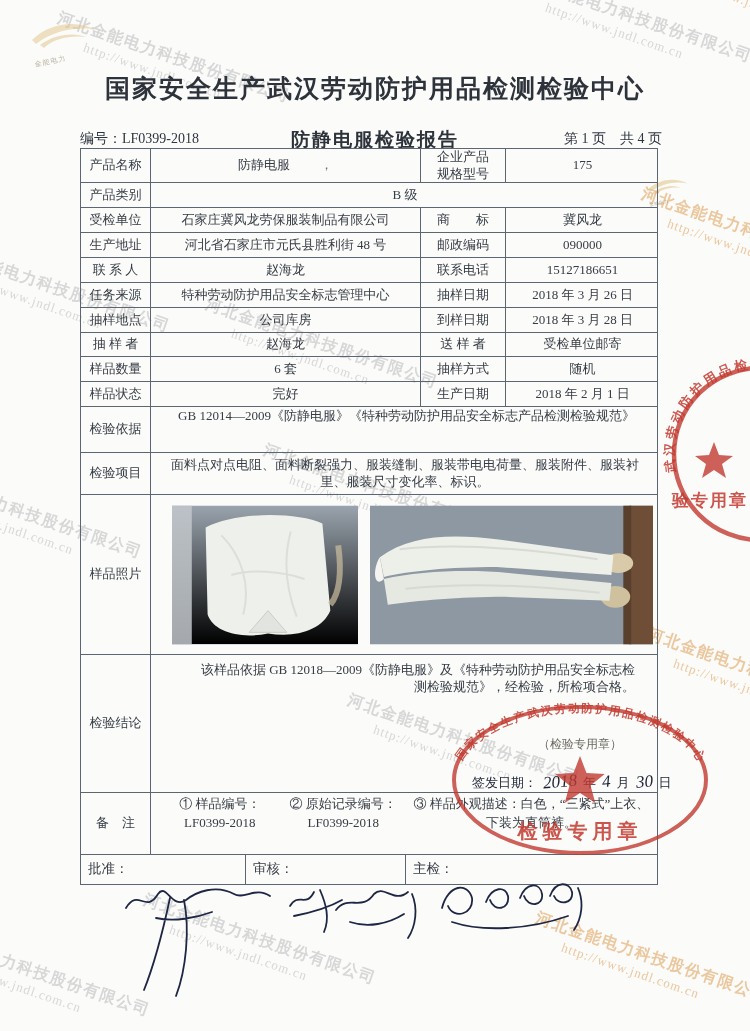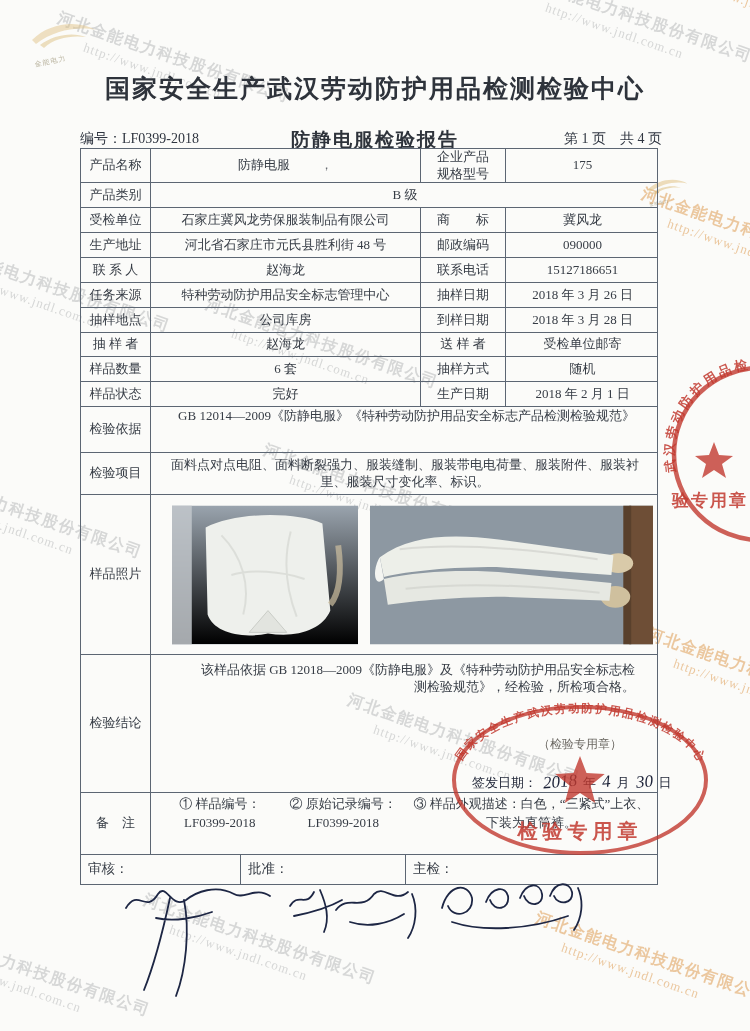--- a/index.html
+++ b/index.html
@@ -275,22 +275,22 @@
     <div class="trow" style="height:62px">
       <div class="cell c1">备　注</div>
       <div class="cell cspan remarks">
         <div>① 样品编号：LF0399-2018</div>
         <div>② 原始记录编号：LF0399-2018</div>
         <div>③ 样品外观描述：白色，“三紧式”上衣、下装为直筒裤。</div>
       </div>
     </div>
 
     <div class="trow last" style="height:29px">
+      <div class="cell b1 left sig-label">批准：</div>
       <div class="cell b2 left sig-label">审核：</div>
-      <div class="cell b1 left sig-label">批准：</div>
       <div class="cell b3 left sig-label">主检：</div>
     </div>
   </div>
 
   <div class="signdate">
     <span>签发日期：</span>
     <span class="hw">2018</span>
     <span>年</span>
     <span class="hw">4</span>
     <span>月</span>

